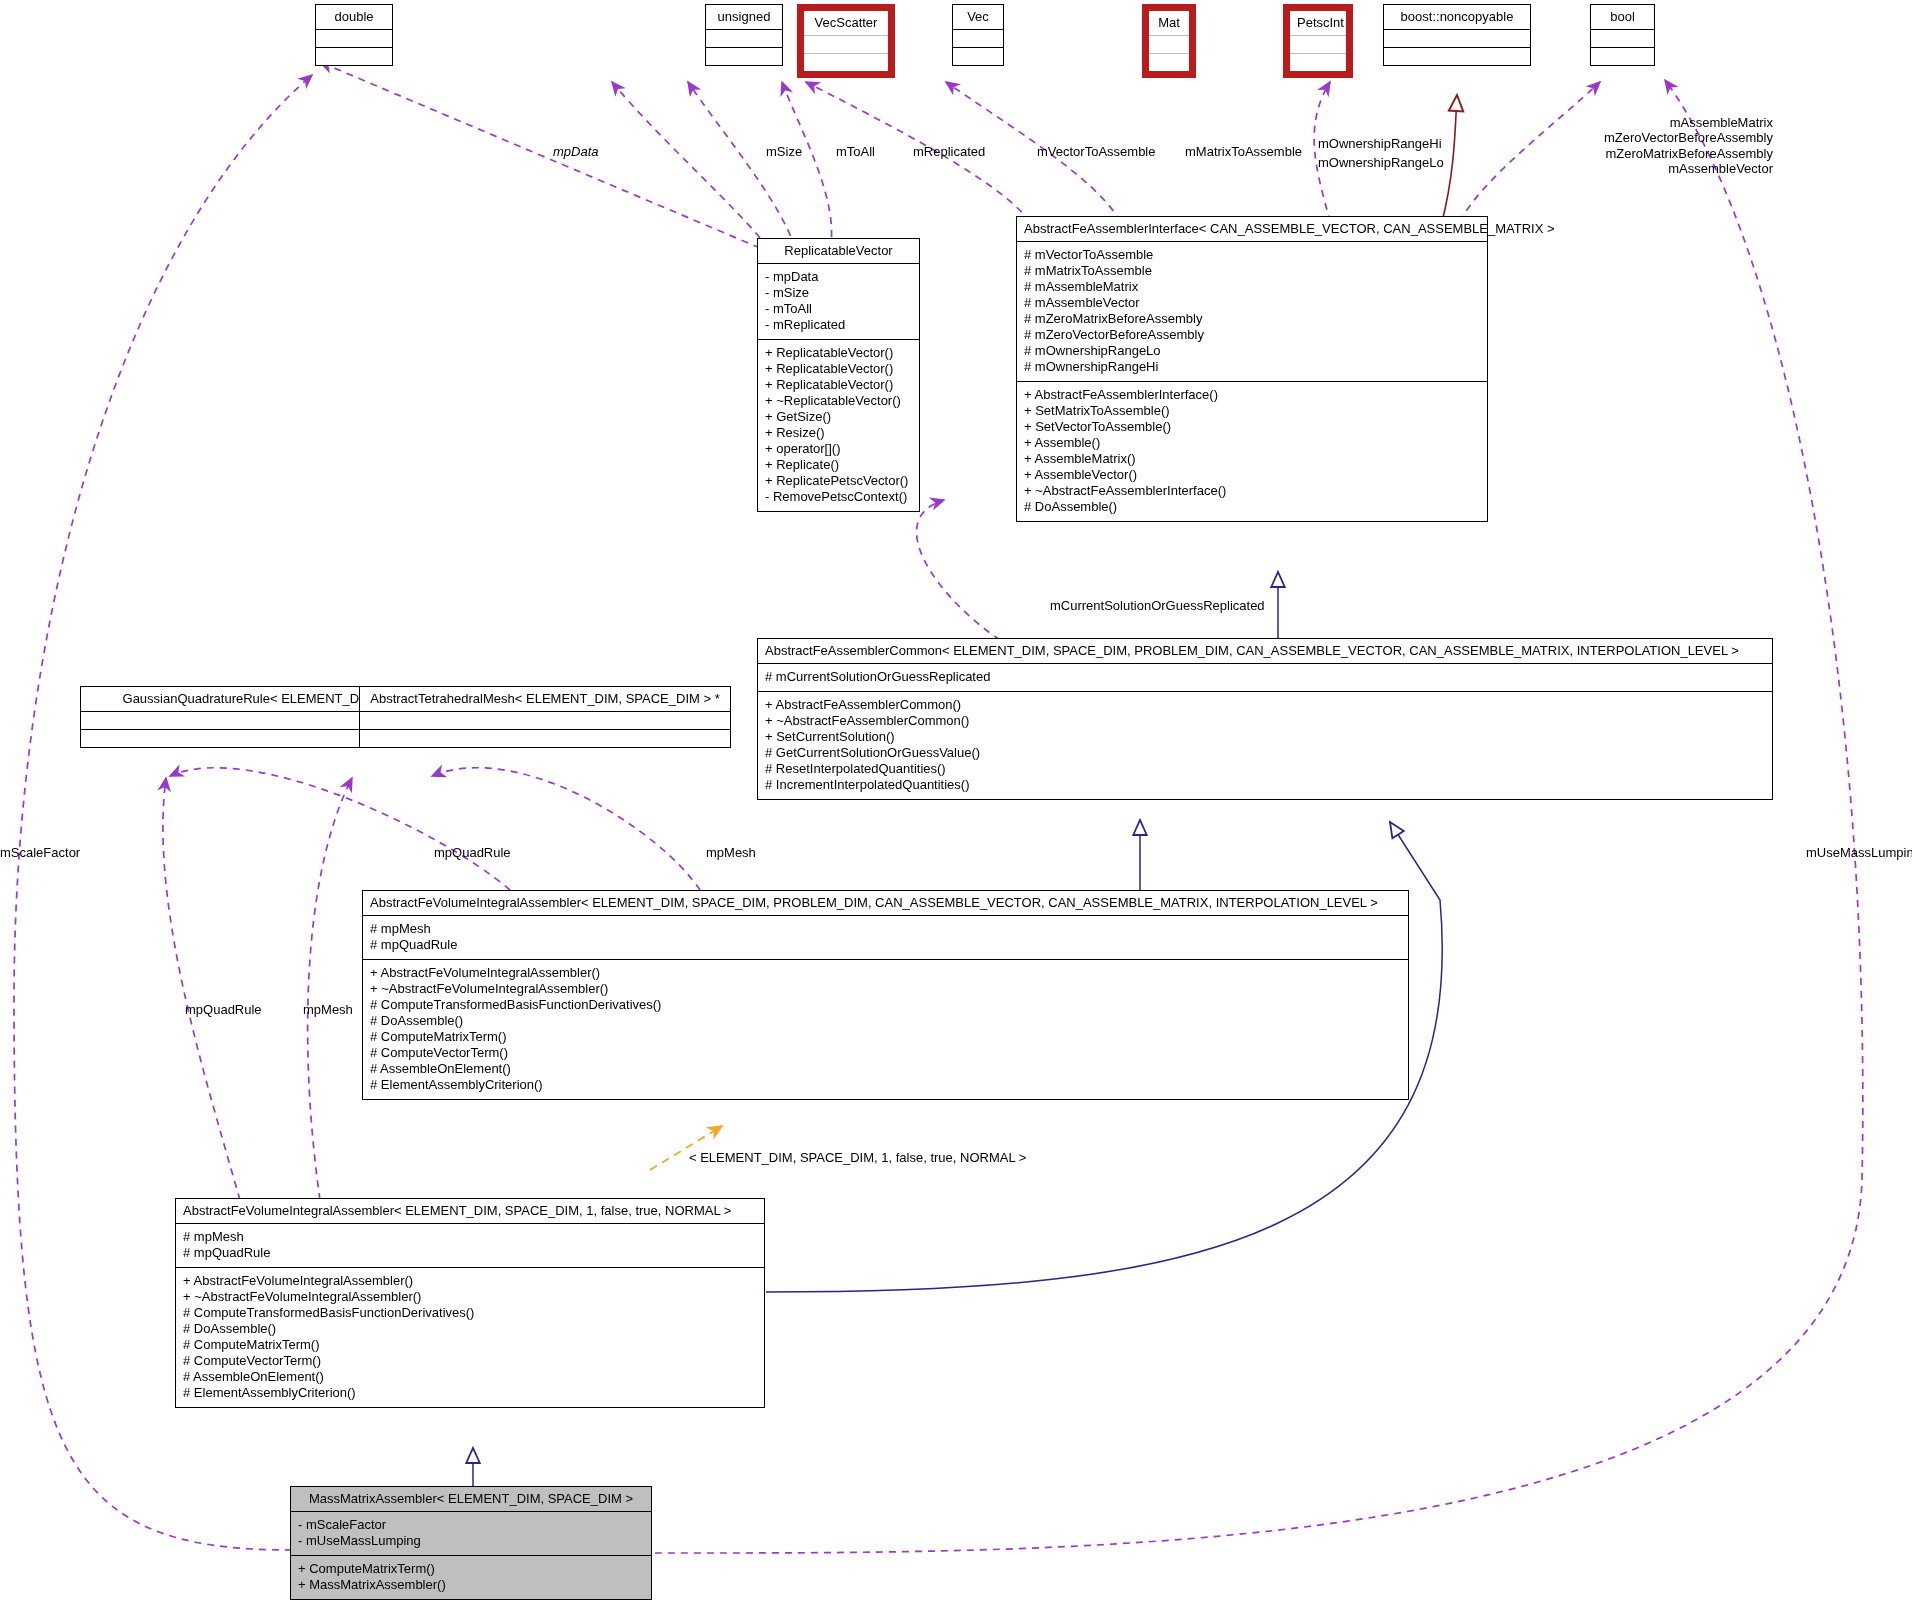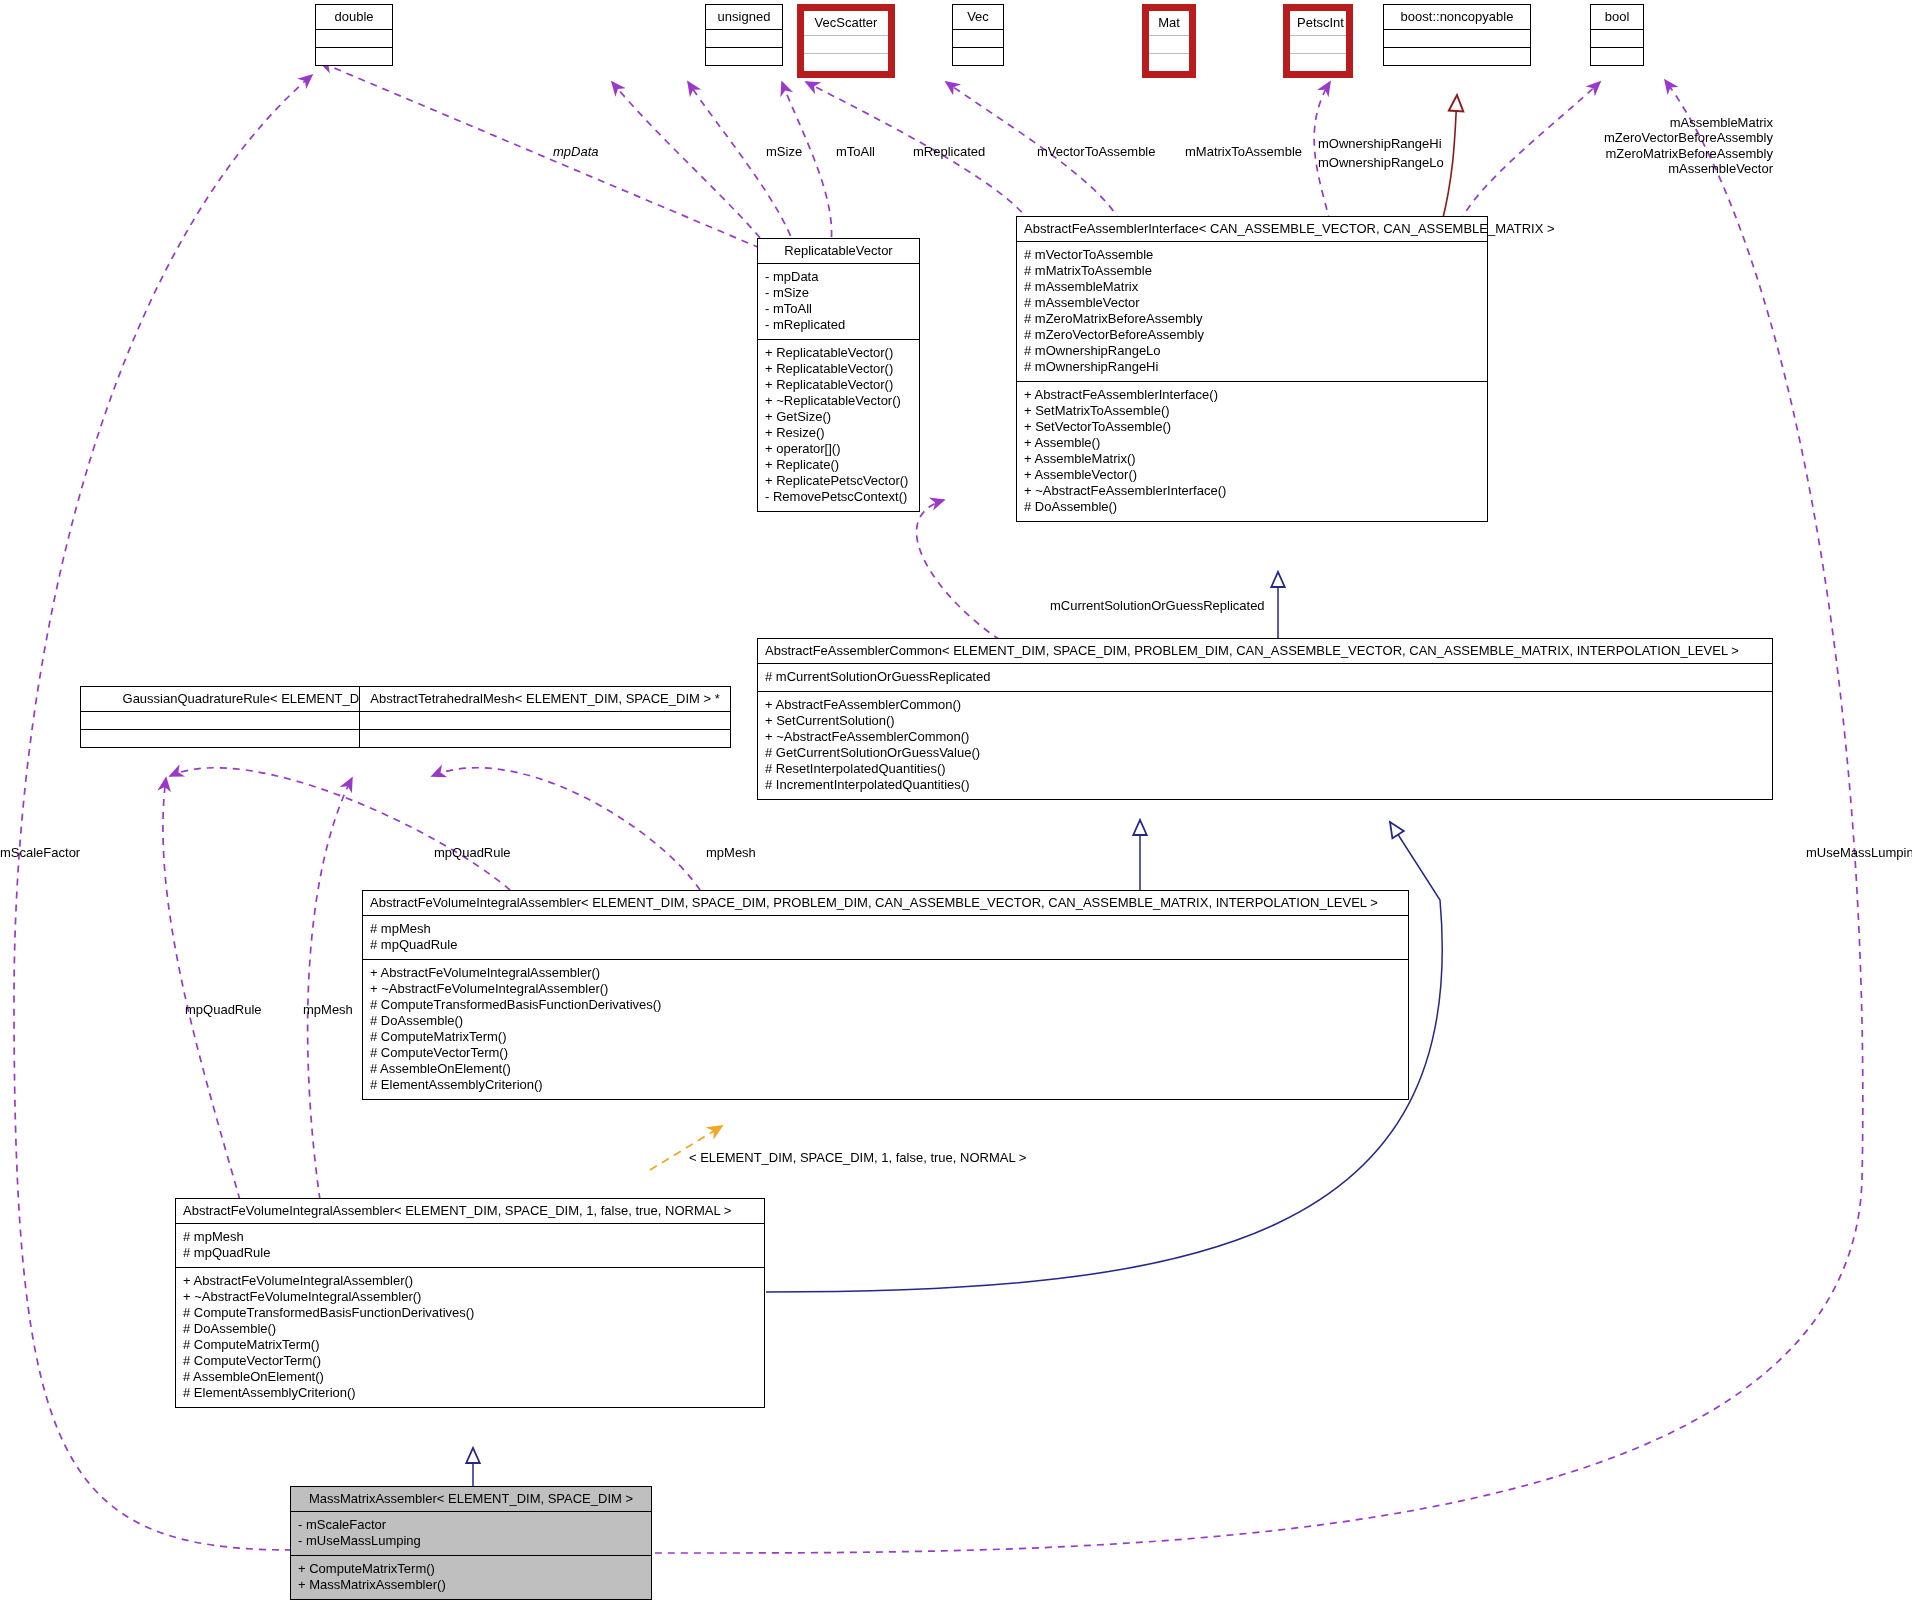--- a/index.html
+++ b/index.html
@@ -187,21 +187,21 @@
     <div class="sec empty"></div>
     <div class="sec empty"></div>
   </div>
 
   <div class="node" style="left:1383px; top:4px; width:148px;">
     <div class="title">boost::noncopyable</div>
     <div class="sec empty"></div>
     <div class="sec empty"></div>
   </div>
 
-  <div class="node" style="left:1590px; top:4px; width:54px;">
+  <div class="node" style="left:1590px; top:4px; width:65px;">
     <div class="title">bool</div>
     <div class="sec empty"></div>
     <div class="sec empty"></div>
   </div>
 
   <div class="node" style="left:757px; top:238px; width:163px;">
     <div class="title">ReplicatableVector</div>
     <div class="sec">
       <div class="row">- mpData</div>
       <div class="row">- mSize</div>
@@ -258,22 +258,22 @@
     <div class="sec empty"></div>
   </div>
 
   <div class="node" style="left:757px; top:638px; width:1016px;">
     <div class="title left">AbstractFeAssemblerCommon&lt; ELEMENT_DIM, SPACE_DIM, PROBLEM_DIM, CAN_ASSEMBLE_VECTOR, CAN_ASSEMBLE_MATRIX, INTERPOLATION_LEVEL &gt;</div>
     <div class="sec">
       <div class="row"># mCurrentSolutionOrGuessReplicated</div>
     </div>
     <div class="sec">
       <div class="row">+ AbstractFeAssemblerCommon()</div>
+      <div class="row">+ ~AbstractFeAssemblerCommon()</div>
       <div class="row">+ SetCurrentSolution()</div>
-      <div class="row">+ ~AbstractFeAssemblerCommon()</div>
       <div class="row"># GetCurrentSolutionOrGuessValue()</div>
       <div class="row"># ResetInterpolatedQuantities()</div>
       <div class="row"># IncrementInterpolatedQuantities()</div>
     </div>
   </div>
 
   <div class="node" style="left:362px; top:890px; width:1047px;">
     <div class="title left">AbstractFeVolumeIntegralAssembler&lt; ELEMENT_DIM, SPACE_DIM, PROBLEM_DIM, CAN_ASSEMBLE_VECTOR, CAN_ASSEMBLE_MATRIX, INTERPOLATION_LEVEL &gt;</div>
     <div class="sec">
       <div class="row"># mpMesh</div>

